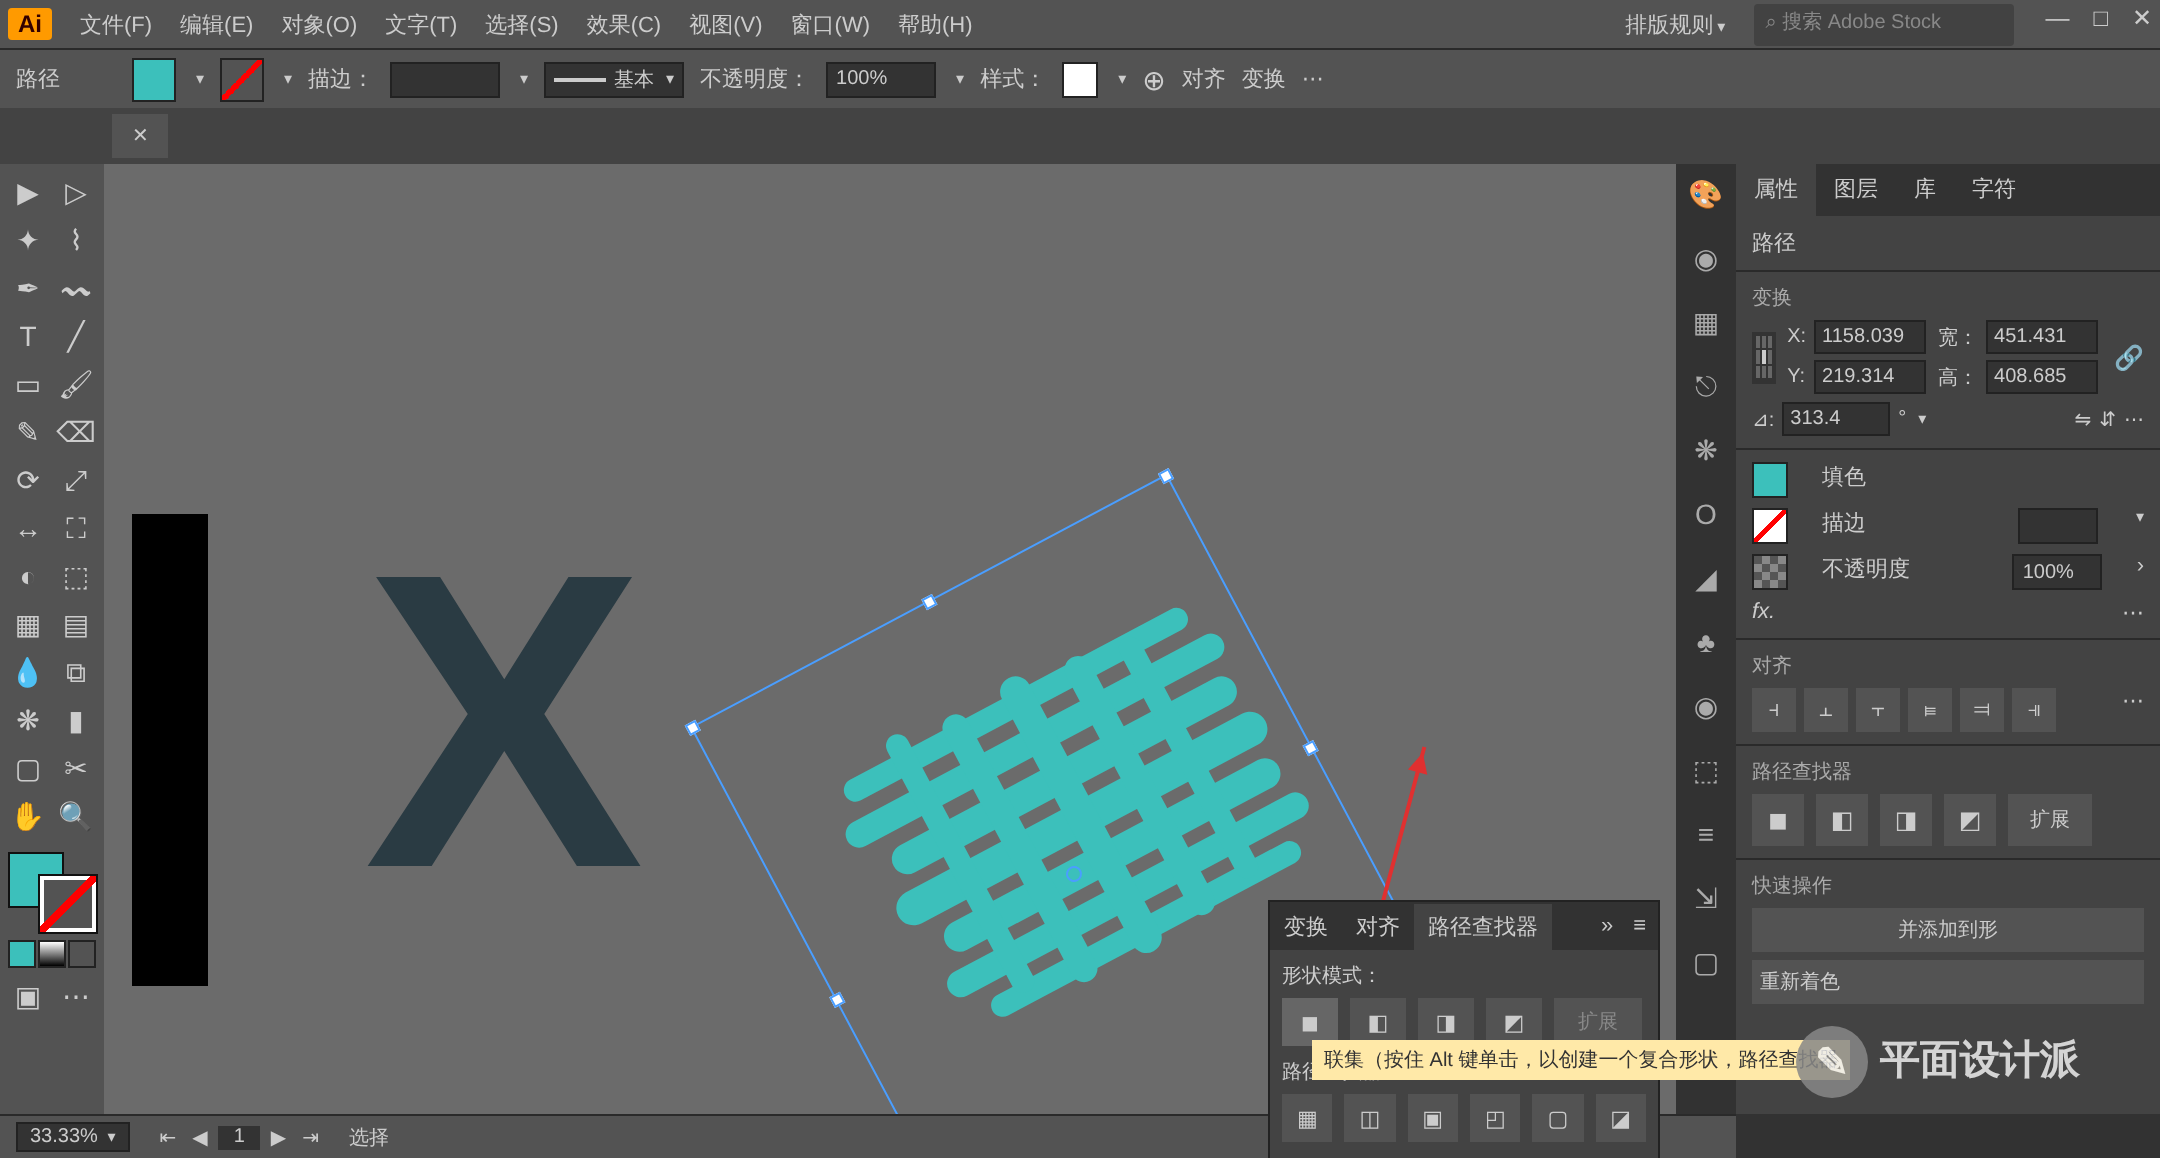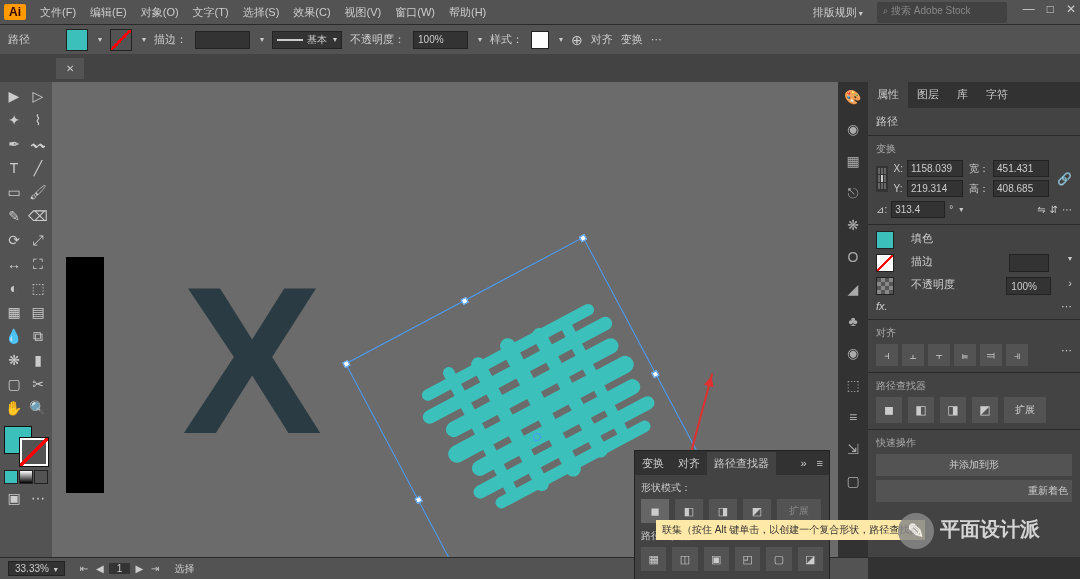--- a/index.html
+++ b/index.html
@@ -349,21 +349,21 @@
         <div class="pf-btn">◨</div>
         <div class="pf-btn">◩</div>
         <div class="pf-btn" style="width:42px;font-size:10px">扩展</div>
       </div>
     </div>
     <div class="panel-section" style="border-bottom:none">
       <div class="section-title">快速操作</div>
       <div style="display:flex;gap:6px">
         <div style="flex:1;background:#535353;padding:4px;text-align:center;font-size:10px">并添加到形</div>
       </div>
-      <div style="background:#535353;padding:4px;text-align:right;margin-top:4px;font-size:10px">重新着色</div>
+      <div style="background:#535353;padding:4px;text-align:left;margin-top:4px;font-size:10px">重新着色</div>
     </div>
   </div>
 </div>
 
 <div class="float-panel">
   <div class="fp-tabs">
     <div class="fp-tab">变换</div>
     <div class="fp-tab">对齐</div>
     <div class="fp-tab active">路径查找器</div>
     <span style="margin-left:auto;padding:0 4px">»</span>

